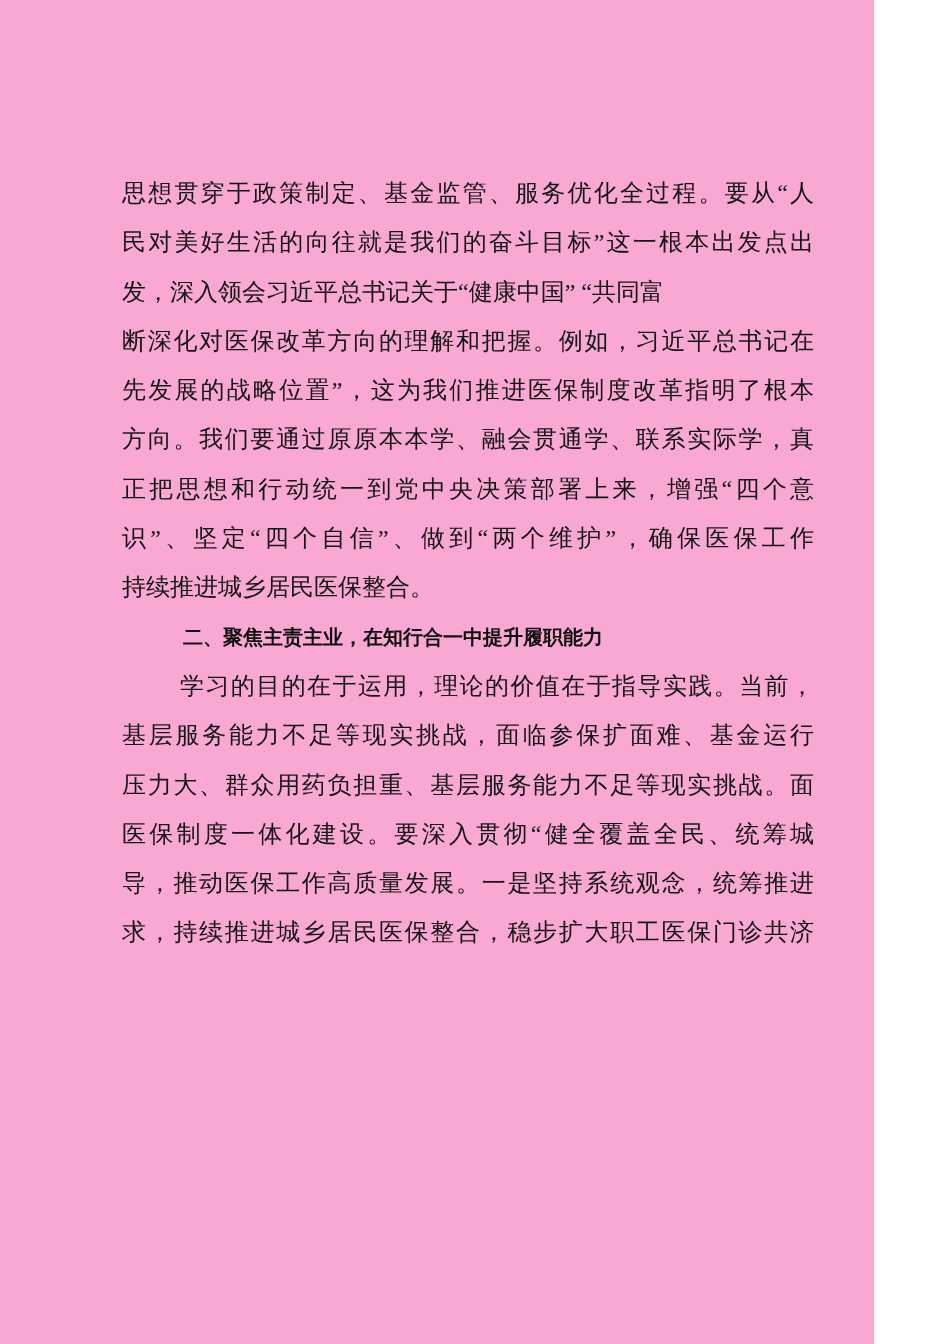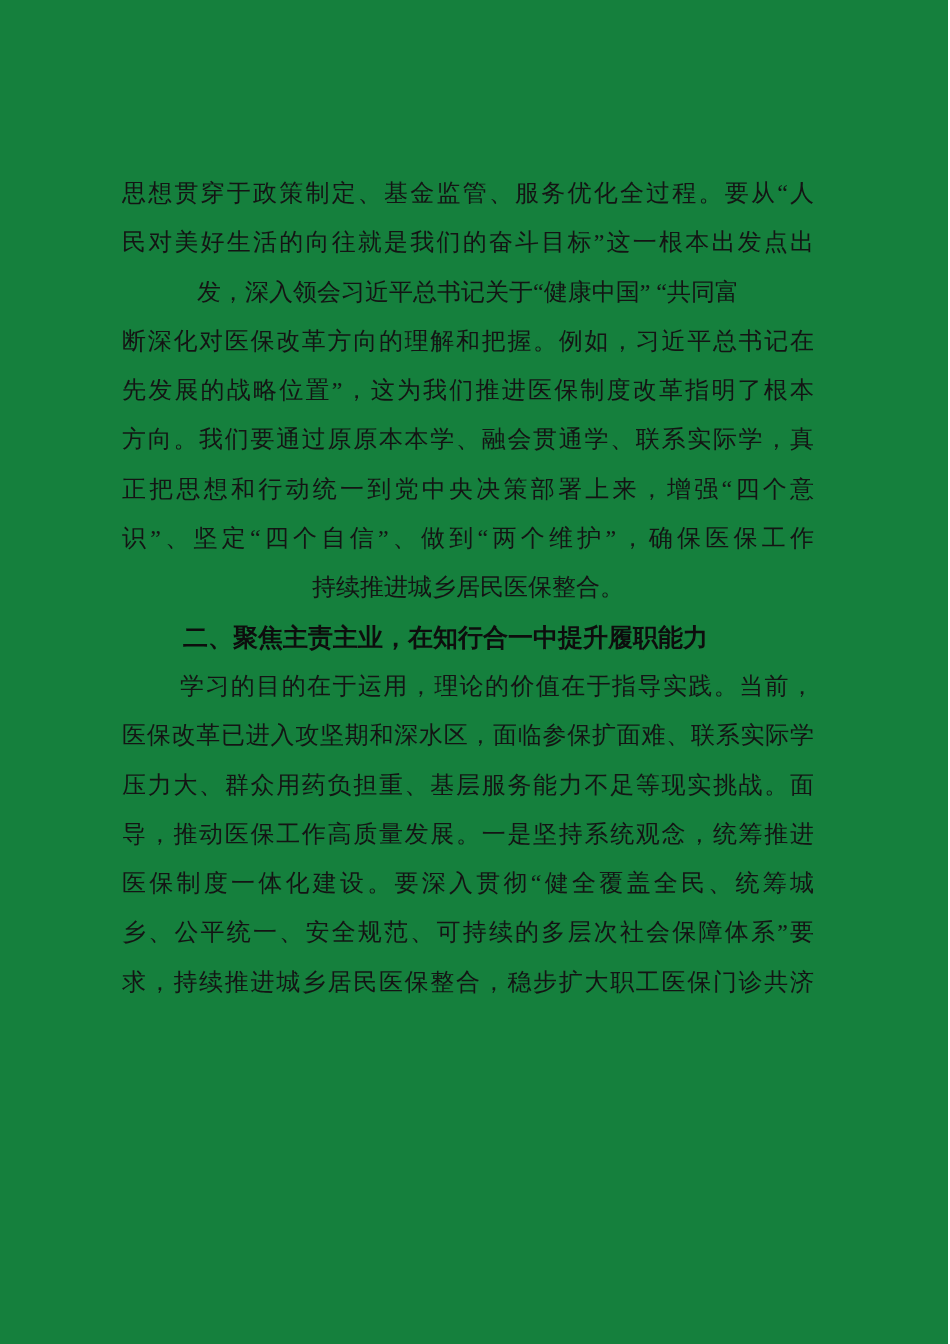--- a/index.html
+++ b/index.html
@@ -2,53 +2,53 @@
 <html><head>
 <meta charset="utf-8">
 <style>
   html, body {
     margin: 0;
     padding: 0;
     background: #ffffff;
   }
   .page {
     position: relative;
-    width: 948px;
+    width: 874px;
     height: 1344px;
-    background: #15803d;
+    background: #f9a8d4;
     overflow: hidden;
   }
   .doc-body {
     position: absolute;
     left: 122px;
     top: 169px;
     width: 692px;
     color: #141414;
     font-family: "Liberation Serif", "DejaVu Serif", serif;
     font-size: 24px;
     line-height: 49.3px;
     text-justify: inter-character;
   }
   .line {
     height: 49.3px;
     overflow: hidden;
-    text-align: center;
+    text-align: left;
     white-space: normal;
   }
   .line.j {
     text-align: justify;
     text-align-last: justify;
   }
   .line.indent {
     text-indent: 58px;
   }
   .line.heading {
     font-family: "Liberation Sans", "DejaVu Sans", sans-serif;
     font-weight: bold;
-    font-size: 25px;
+    font-size: 20px;
     color: #0d0d0d;
     text-indent: 61px;
     text-align: left;
     text-align-last: auto;
   }
 </style>
 </head>
 <body>
 
 <div class="page">
@@ -57,20 +57,19 @@
     <div class="line j">民对美好生活的向往就是我们的奋斗目标”这一根本出发点出</div>
     <div class="line">发，深入领会习近平总书记关于“健康中国” “共同富</div>
     <div class="line j">断深化对医保改革方向的理解和把握。例如，习近平总书记在</div>
     <div class="line j">先发展的战略位置”，这为我们推进医保制度改革指明了根本</div>
     <div class="line j">方向。我们要通过原原本本学、融会贯通学、联系实际学，真</div>
     <div class="line j">正把思想和行动统一到党中央决策部署上来，增强“四个意</div>
     <div class="line j">识”、坚定“四个自信”、做到“两个维护”，确保医保工作</div>
     <div class="line">持续推进城乡居民医保整合。</div>
     <div class="line heading">二、聚焦主责主业，在知行合一中提升履职能力</div>
     <div class="line j indent">学习的目的在于运用，理论的价值在于指导实践。当前，</div>
-    <div class="line j">医保改革已进入攻坚期和深水区，面临参保扩面难、联系实际学</div>
+    <div class="line j">基层服务能力不足等现实挑战，面临参保扩面难、基金运行</div>
     <div class="line j">压力大、群众用药负担重、基层服务能力不足等现实挑战。面</div>
+    <div class="line j">医保制度一体化建设。要深入贯彻“健全覆盖全民、统筹城</div>
     <div class="line j">导，推动医保工作高质量发展。一是坚持系统观念，统筹推进</div>
-    <div class="line j">医保制度一体化建设。要深入贯彻“健全覆盖全民、统筹城</div>
-    <div class="line j">乡、公平统一、安全规范、可持续的多层次社会保障体系”要</div>
     <div class="line j">求，持续推进城乡居民医保整合，稳步扩大职工医保门诊共济</div>
   </div>
 </div>
 
 </body></html>

